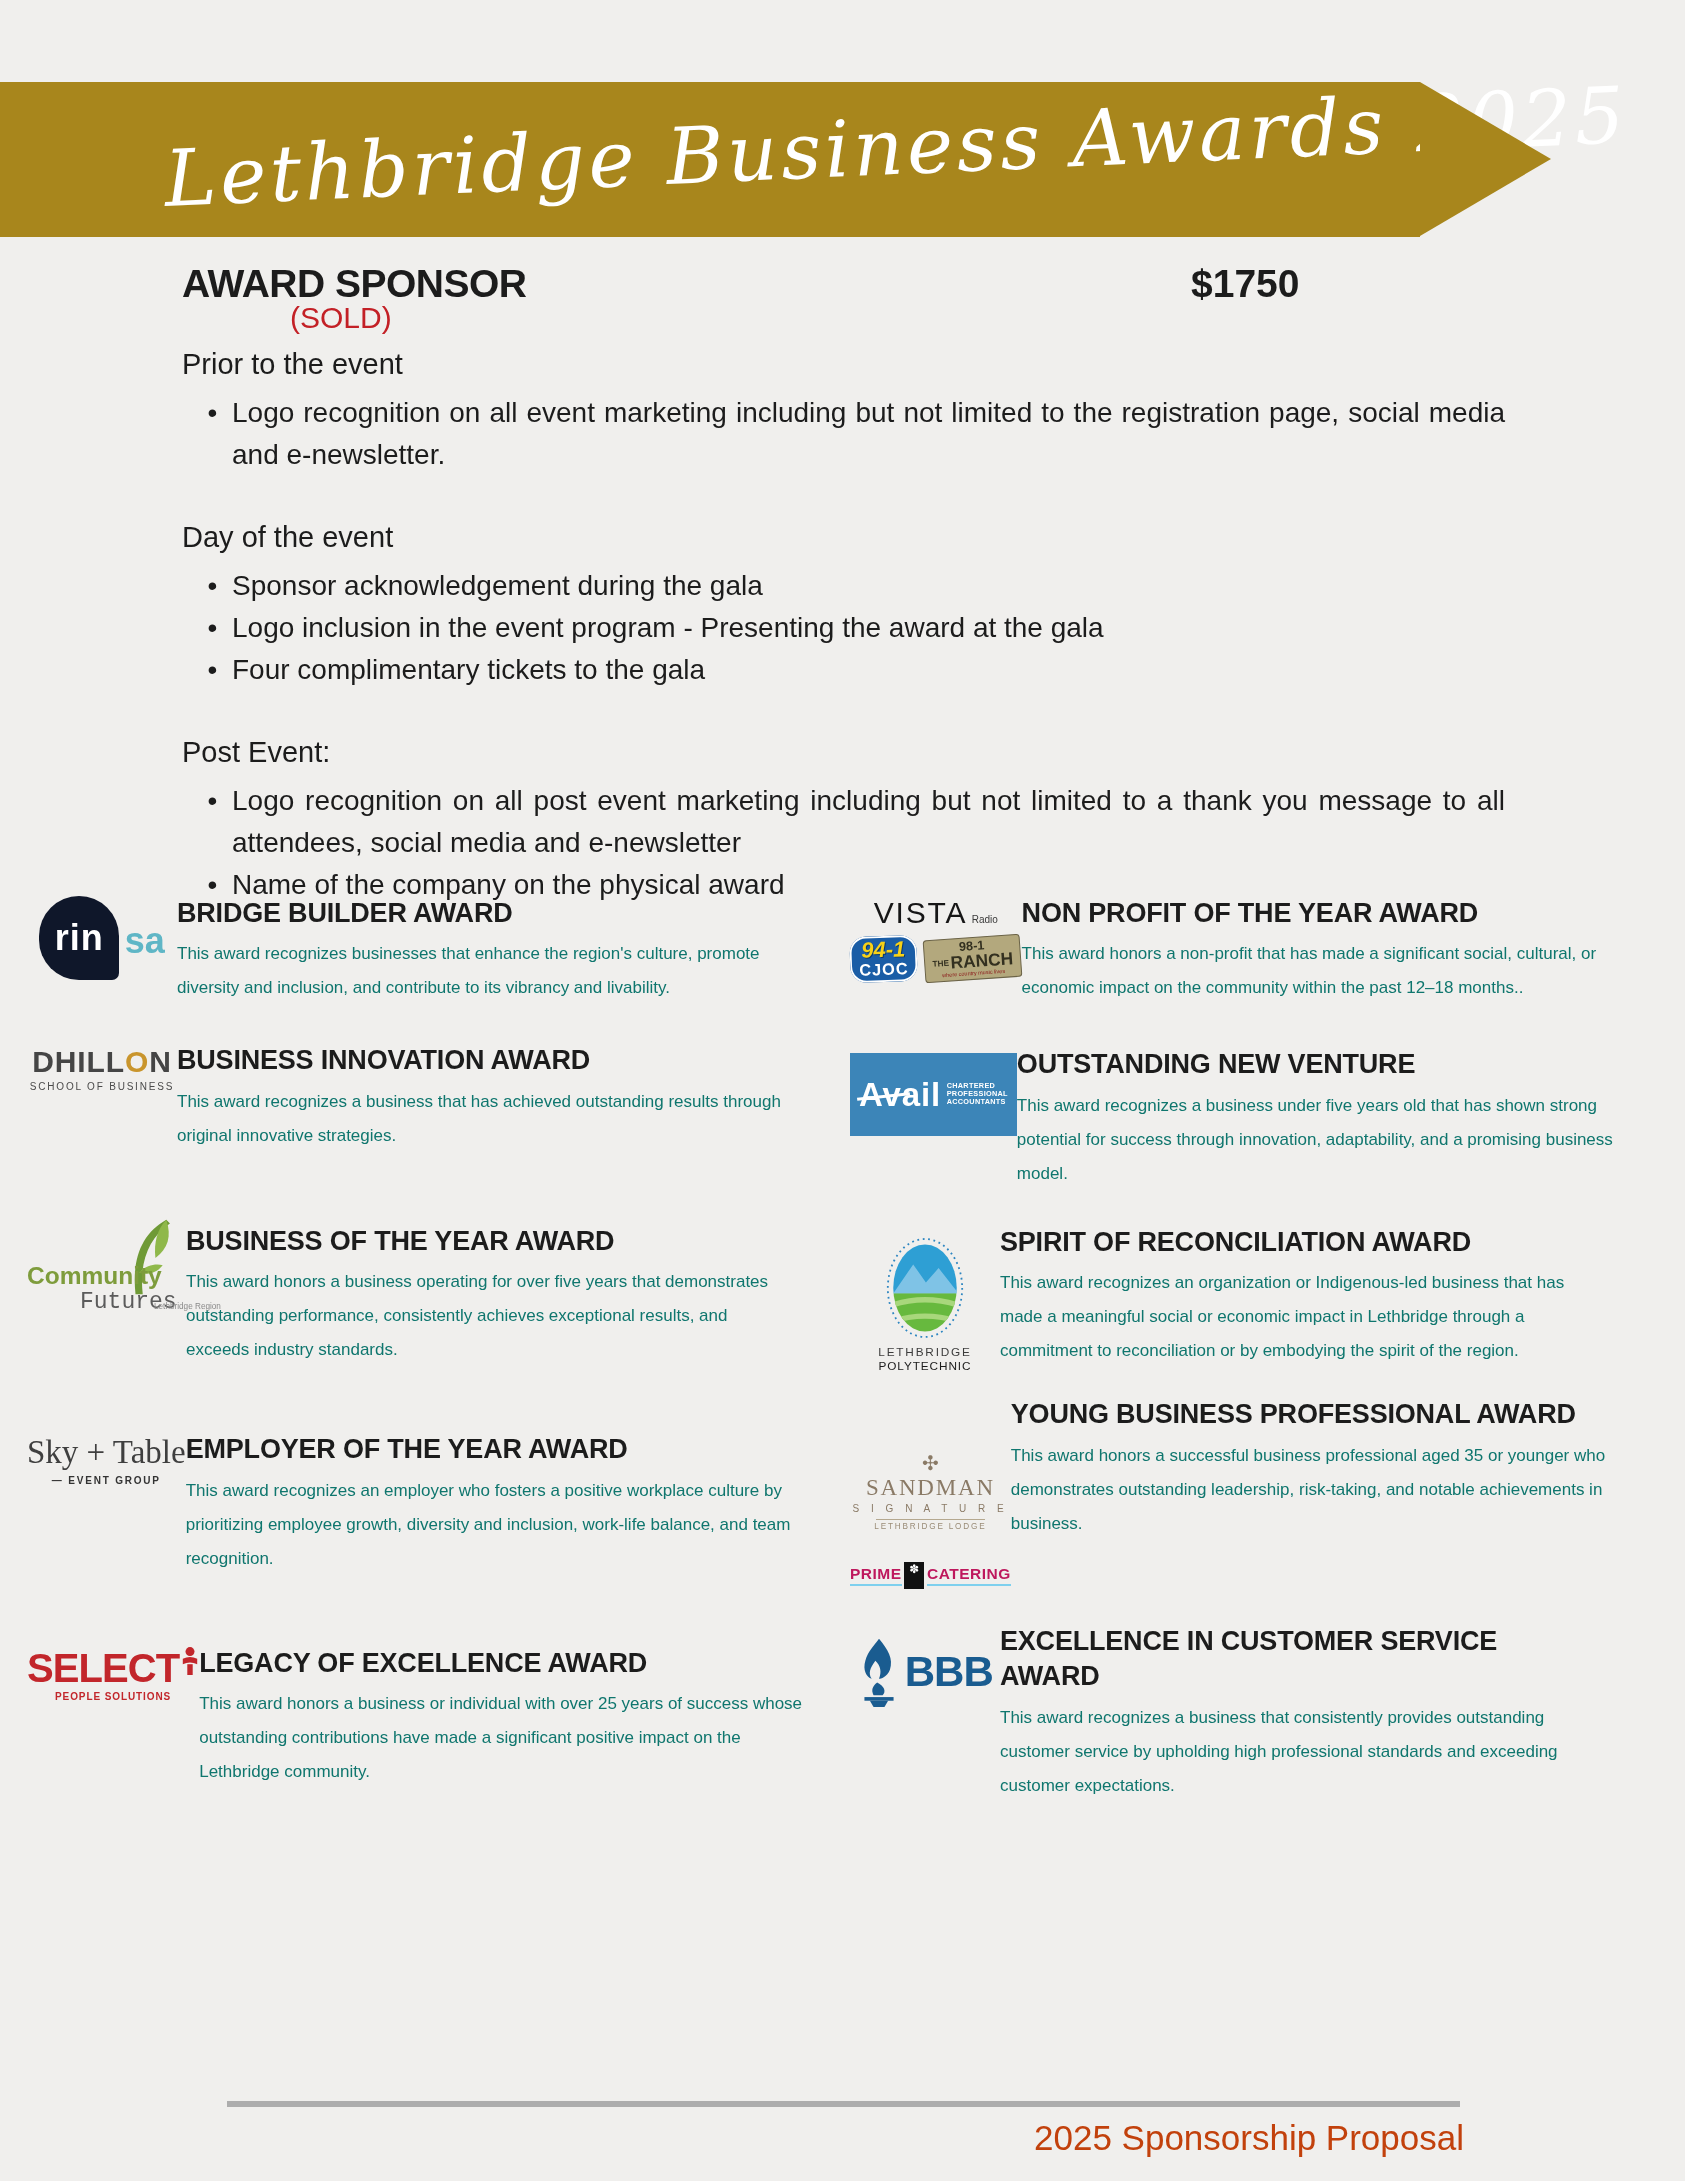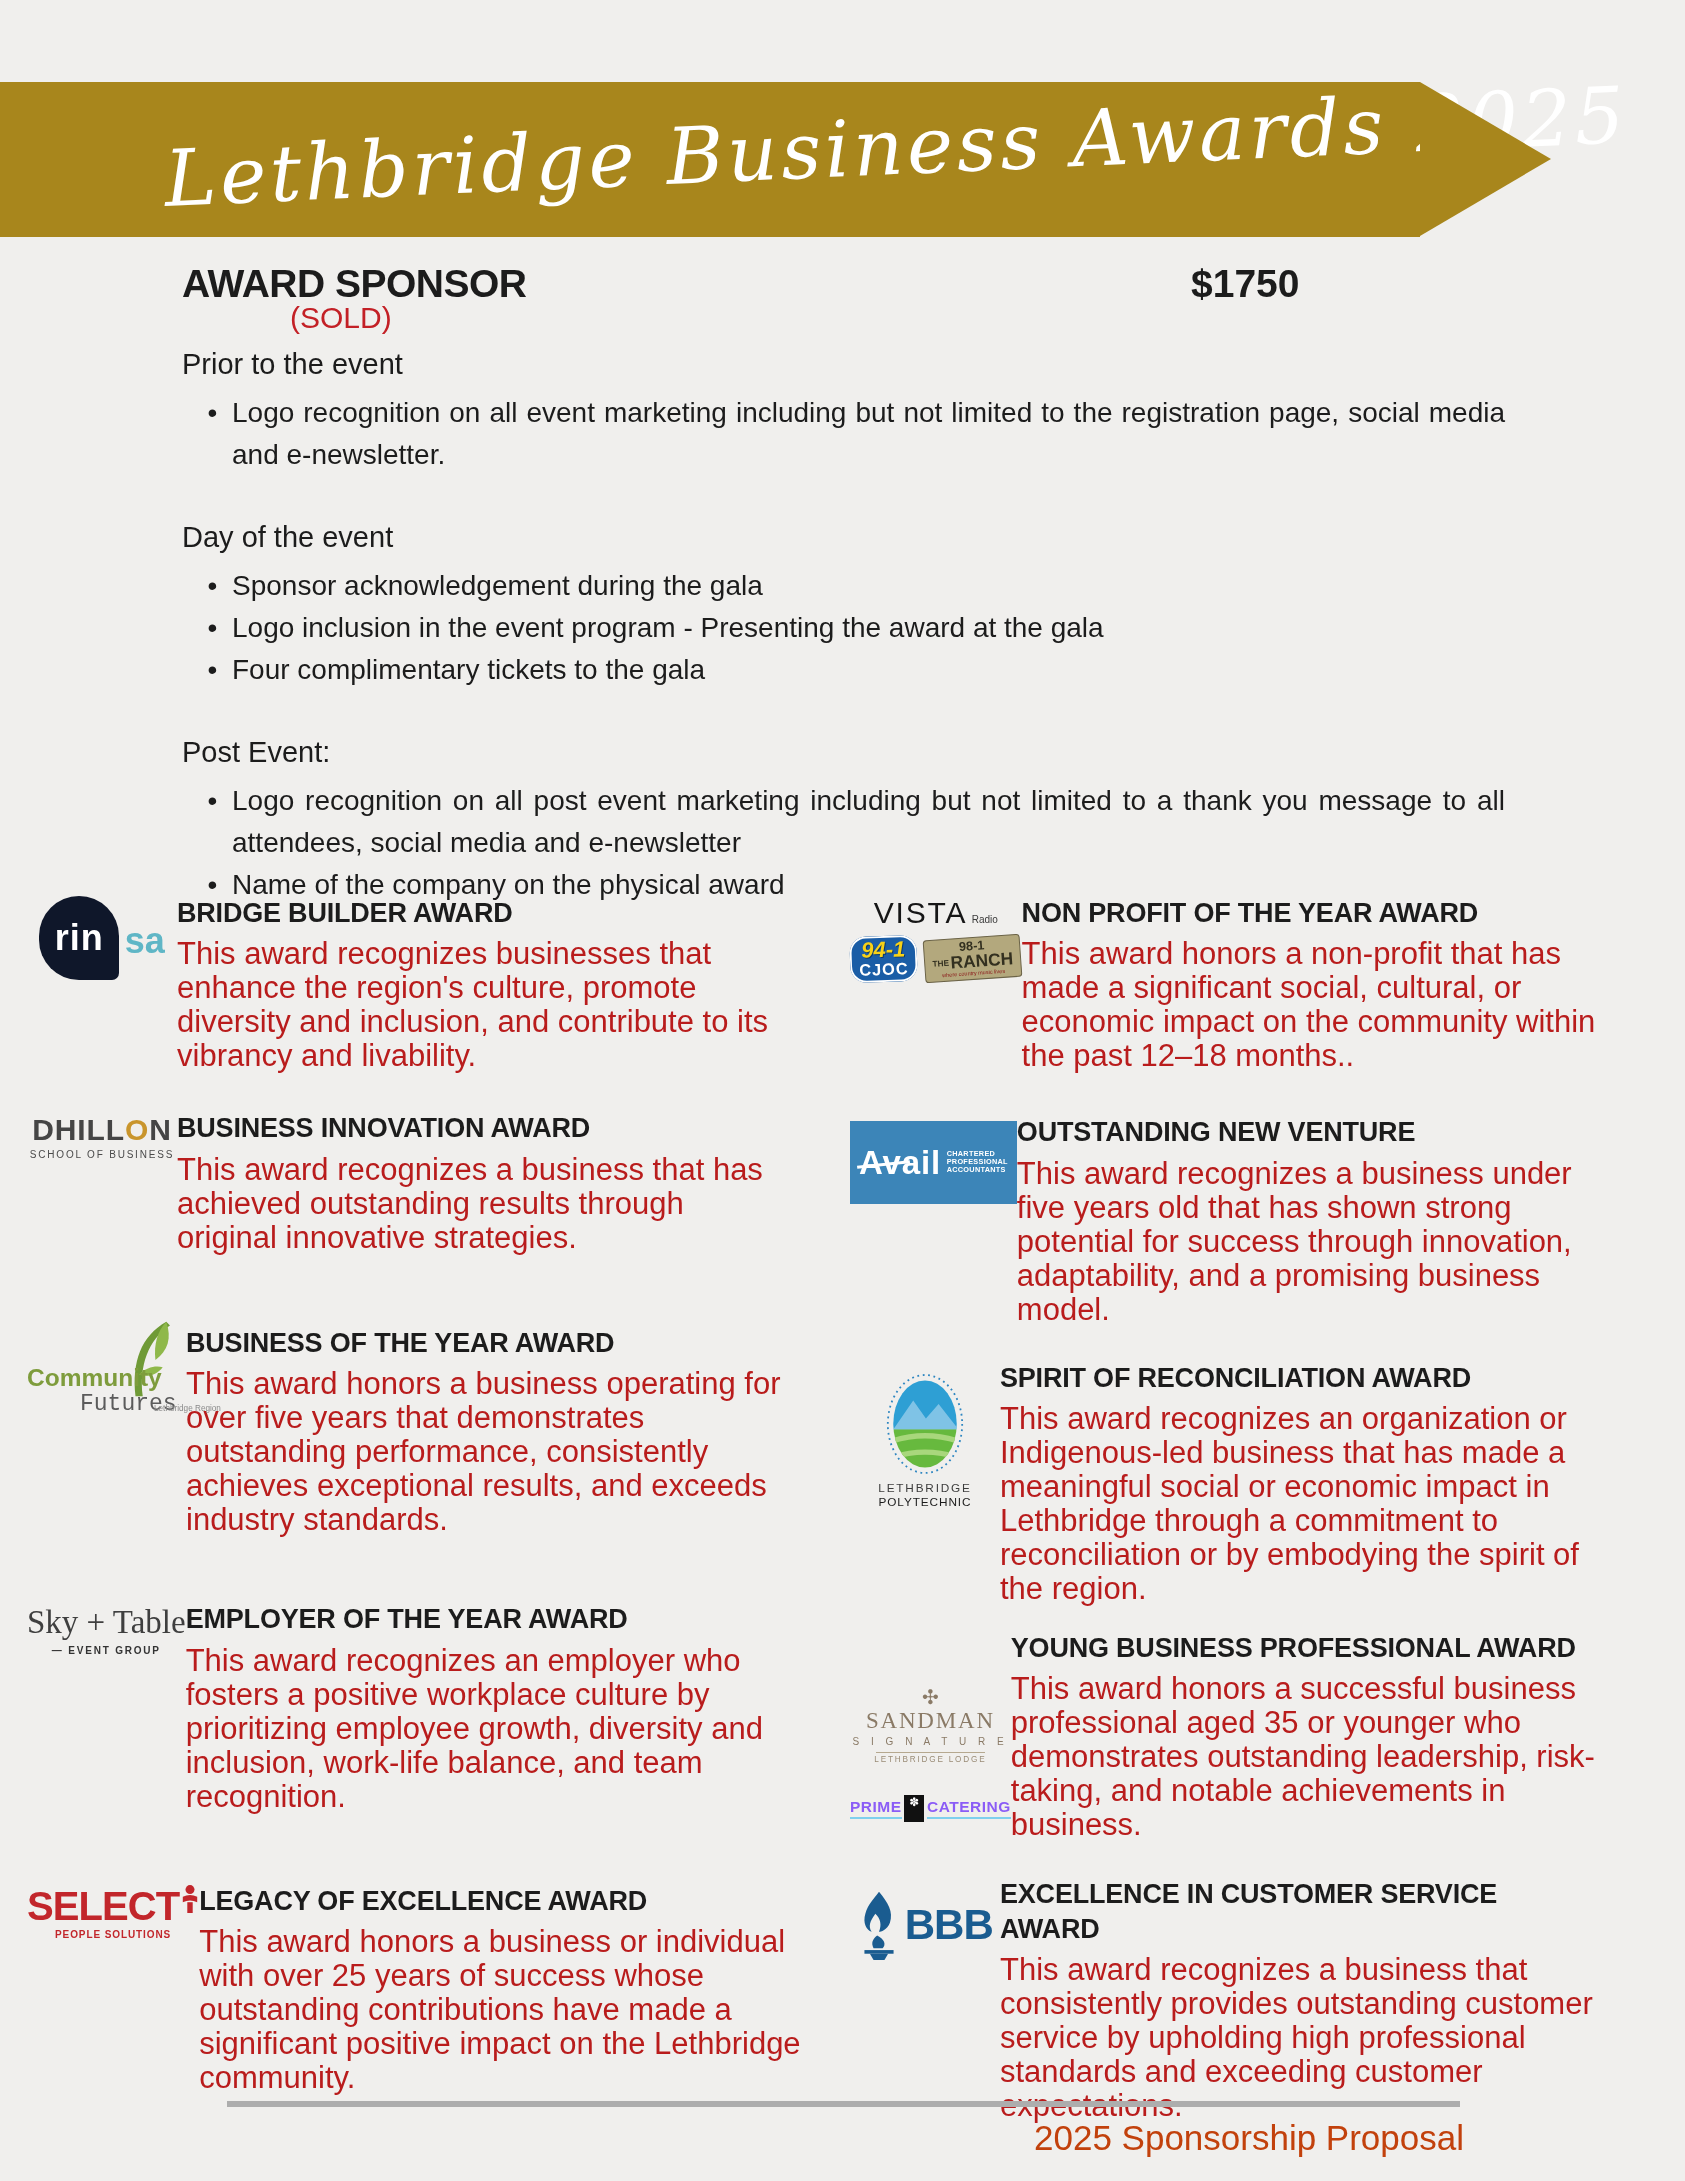--- a/index.html
+++ b/index.html
@@ -35,21 +35,21 @@
   }
   .bullets li::before { content:"\2022"; position:absolute; left:25.5px; font-size:28px; }
   
   .awards { position:absolute; top:896px; left:0; width:1686px; }
   .col-left  { position:absolute; left:27px;  top:0; width:800px; }
   .col-right { position:absolute; left:850px; top:0; width:818px; }
   .entry { display:flex; align-items:flex-start; }
   .logo-box { flex:0 0 150px; display:flex; flex-direction:column; align-items:center; }
   .entry-text { flex:1; }
   .award-title { font-size:27px; font-weight:bold; letter-spacing:-0.2px; line-height:35px; margin-bottom:6.4px; }
-  .award-desc  { font-size:31px; line-height:34px; color:#b91c1c; }
+  .award-desc  { font-size:17px; line-height:34px; color:#0f766e; }
   .col-left  .entry-text { max-width:605px; }
   .col-right .entry-text { max-width:600px; }
   
   .rinsa { display:flex; align-items:flex-start; }
   .rinsa-blob {
     width:80px; height:84px; background:#0f172a; border-radius:42px 42px 7.3px 42px;
     display:flex; align-items:center; justify-content:center;
   }
   .rinsa-rin { color:#FFF; font-size:36px; font-weight:bold; letter-spacing:0.9px; }
   .rinsa-sa  { color:#5FB6C6; font-size:36px; font-weight:bold; margin:23.6px 0 0 5.5px; }
@@ -103,21 +103,21 @@
   .poly-l1 { font-size:11.8px; letter-spacing:1.8px; color:#3C3C3C; margin-top:5.5px; }
   .poly-l2 { font-size:11.8px; font-weight:normal; letter-spacing:0.9px; color:#1C1C1C; }
 
   .sandman { display:flex; flex-direction:column; align-items:center; color:#8A7A66; }
   .sandman-mark { font-size:20px; line-height:20px; }
   .sandman-name { font-family:"Liberation Serif", serif; font-size:23px; letter-spacing:1.8px; margin-top:1.8px; }
   .sandman-sub  { font-size:10px; letter-spacing:4.5px; margin-top:1.8px; }
   .sandman-rule { width:109px; height:0.9px; background:#B5A document;#B5A88F; background:#B5A88F; margin-top:4.5px; }
   .sandman-lodge { font-size:8.2px; letter-spacing:1.8px; color:#9A8C77; margin-top:2.7px; }
   .prime { display:flex; align-items:center; margin-top:31px; }
-  .prime-word { font-size:15.5px; font-weight:bold; color:#8b5cf6; border-bottom:2.7px solid #7FD0EE; padding-bottom:0.9px; letter-spacing:0.5px; }
+  .prime-word { font-size:15.5px; font-weight:bold; color:#be185d; border-bottom:2.7px solid #7FD0EE; padding-bottom:0.9px; letter-spacing:0.5px; }
   .prime-sq { width:20px; height:27px; background:#111; color:#FFF; font-size:11.8px; display:flex; align-items:flex-start; justify-content:center; margin:0 2.7px; }
 
   .bbb { display:flex; align-items:center; }
   .bbb-name { font-size:42px; font-weight:bold; color:#1A5C90; letter-spacing:-0.9px; margin-left:3.6px; }
 
   
   .footer-line { position:absolute; left:227px; top:2101px; width:1233px; height:5.5px; background:#ADADAD; }
   .footer-text { position:absolute; left:909px; top:2118px; width:555px; text-align:right; font-size:35px; color:#c2410c; }
 </style>
 </head>

